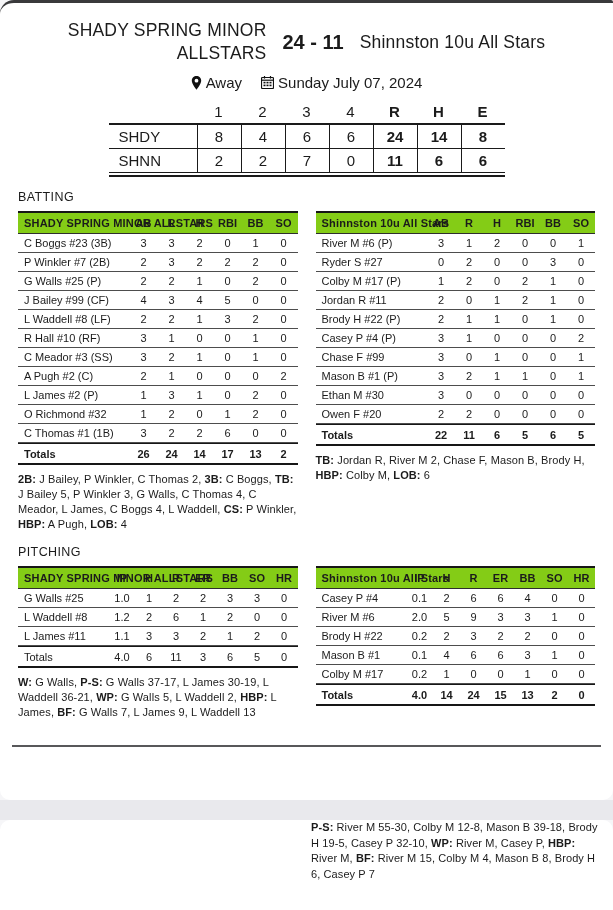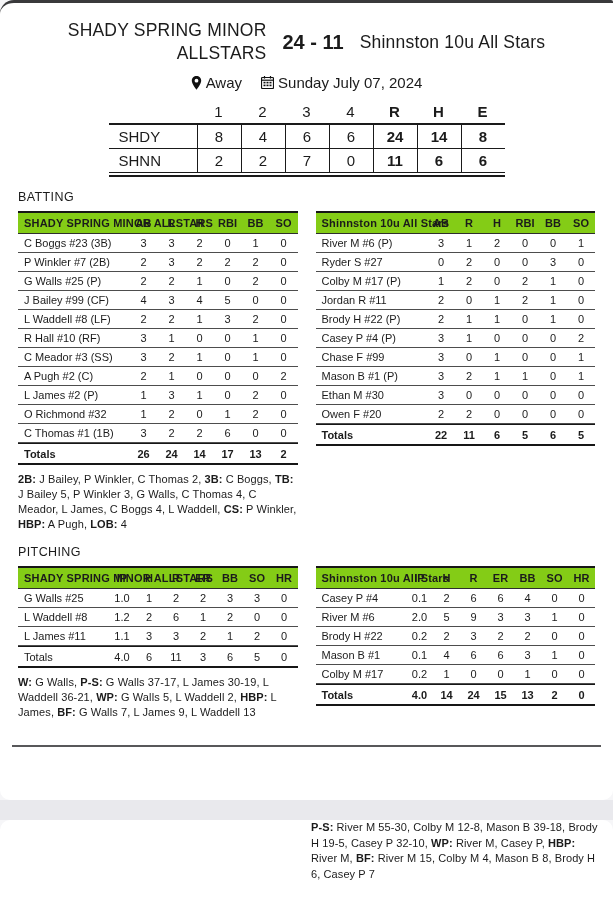--- a/index.html
+++ b/index.html
@@ -375,20 +375,21 @@
             <div class="trow ttotals">
               <div class="tcell tname">Totals</div>
               <div class="tcell tnum">22</div>
               <div class="tcell tnum">11</div>
               <div class="tcell tnum">6</div>
               <div class="tcell tnum">5</div>
               <div class="tcell tnum">6</div>
               <div class="tcell tnum">5</div>
             </div>
           </div>
+        <p class="notes"><strong>TB:</strong><span> Jordan R, River M 2, Chase F, Mason B, Brody H, </span><strong>HBP:</strong><span> Colby M, </span><strong>LOB:</strong><span> 6</span></p>
       </div>
     </div>
   </div>
 
   <div>
     <div class="section-label">PITCHING</div>
     <div class="two-col">
       <div>
         <div class="stat-table pitch">
             <div class="trow thead">

